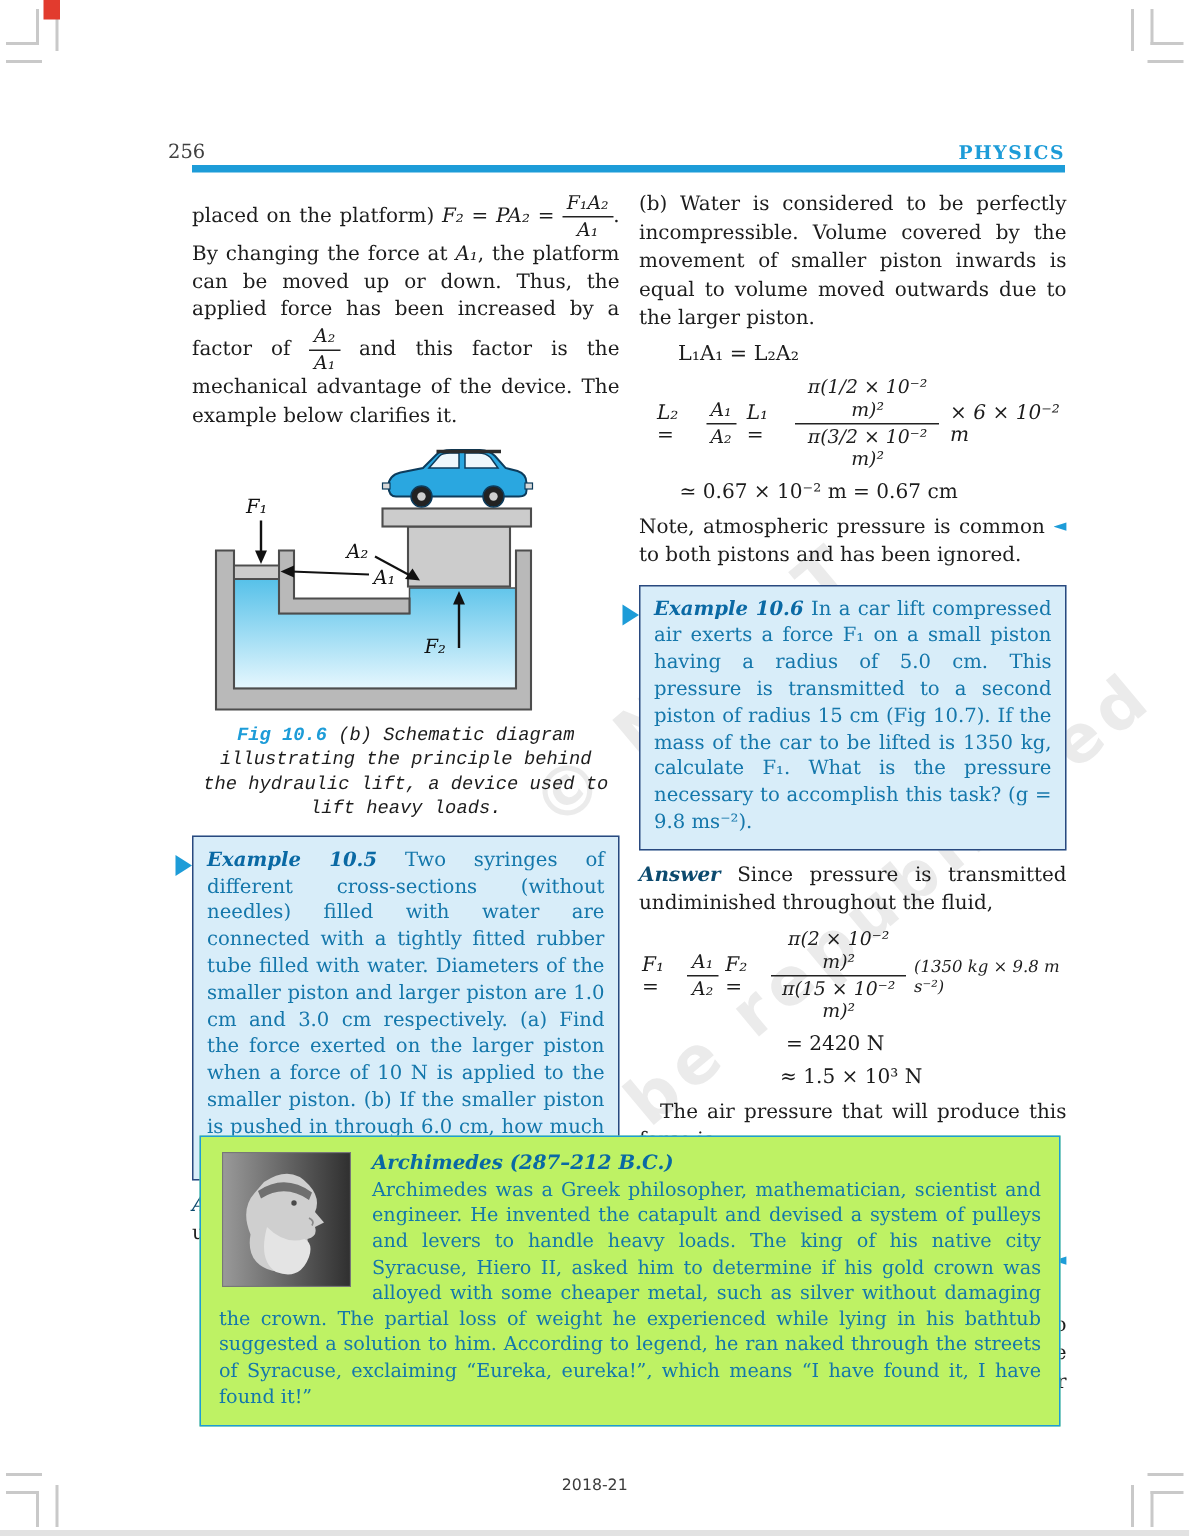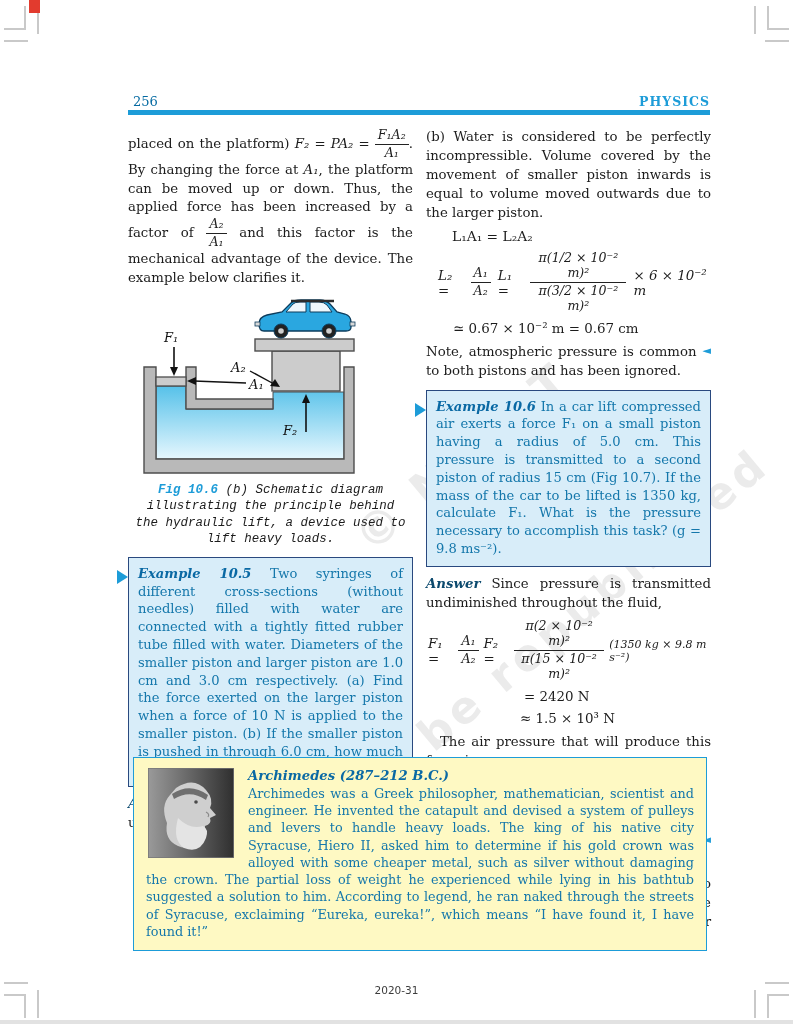--- a/index.html
+++ b/index.html
@@ -3,21 +3,21 @@
 <meta charset="utf-8">
 <style>
   html,body{margin:0;padding:0;background:#ffffff;}
   .page{position:relative;width:793px;height:1024px;background:#fff;overflow:hidden;
         font-family:"DejaVu Serif",serif;color:#1c1c1c;}
   
   .cm{position:absolute;background:#c9c9c9;}
   .redmark{position:absolute;left:29px;top:0;width:11px;height:13px;background:#e23b2e;}
   .bottom-band{position:absolute;left:0;bottom:0;width:793px;height:4px;background:#e2e2e2;}
   
-  .pgnum{position:absolute;left:133px;top:94px;font-size:13px;color:#0369a1;}
+  .pgnum{position:absolute;left:112px;top:94px;font-size:13px;color:#404040;}
   .subject{position:absolute;left:0;top:94px;width:710px;text-align:right;font-size:12.5px;
            letter-spacing:1px;color:#1d9cd8;font-weight:bold;}
   .rule{position:absolute;left:128px;top:110px;width:582px;height:5px;background:#1d9cd8;}
   
   .wm{position:absolute;color:rgba(110,110,110,0.14);font-family:"DejaVu Sans",sans-serif;
       font-weight:bold;transform:rotate(-40deg);letter-spacing:5px;pointer-events:none;white-space:nowrap;}
   
   .col{position:absolute;top:128px;width:285px;}
   #col-left{left:128px;}
   #col-right{left:426px;}
@@ -38,21 +38,21 @@
   .arrow-right{position:absolute;left:-12px;top:12px;width:0;height:0;
                border-top:7px solid transparent;border-bottom:7px solid transparent;
                border-left:11px solid #1d9cd8;}
   .answer-label{font-weight:bold;font-style:italic;color:#0c4a6e;}
   .endmark{float:right;color:#1d9cd8;font-size:11px;margin-left:6px;}
   
   .fig{margin:4px 0 0;}
   .caption{font-style:italic;font-size:12.5px;text-align:center;line-height:1.32;margin:3px 4px 0;font-family:Liberation Mono, monospace;}
   .caption .figlab{color:#1d9cd8;font-weight:bold;}
   
-  .arch{position:absolute;left:133px;top:757px;width:548px;border:1.5px solid #1d9cd8;background:#fef9c3;
+  .arch{position:absolute;left:133px;top:757px;width:548px;border:1.5px solid #1d9cd8;background:#bef264;
         padding:9px 12px 10px;color:#1477ab;font-size:12.8px;line-height:1.35;text-align:justify;}
   .arch .portrait{float:left;width:86px;height:90px;margin:1px 14px 2px 2px;}
   .arch-title{font-weight:bold;font-style:italic;color:#0a69a4;font-size:13.2px;margin:0 0 4px;}
   .arch p{margin:0;}
   
   .footer{position:absolute;left:0;top:984px;width:793px;text-align:center;
           font-family:"DejaVu Sans",sans-serif;font-size:10.5px;color:#3c3c3c;}
   svg text{font-family:"DejaVu Serif",serif;}
 </style>
 </head>
@@ -249,14 +249,14 @@
       <path d="M28,20 Q46,8 58,22 Q66,31 62,40 L68,47 L62,50 Q64,56 57,58 Q58,66 50,68 Q44,84 30,78 Q16,72 19,55 Q12,38 22,27 Z" fill="#cfcfcf"></path>
       <path d="M30,50 Q24,72 36,80 Q52,86 58,70 Q61,61 55,58 Q42,62 30,50 Z" fill="#e4e4e4"></path>
       <path d="M24,26 Q42,14 60,27 L58,32 Q42,21 26,31 Z" fill="#6f6f6f"></path>
       <circle cx="48" cy="34" r="1.8" fill="#4a4a4a"></circle>
       <path d="M58,44 Q62,46 60,49" stroke="#8a8a8a" stroke-width="1.2" fill="none"></path>
     </svg>
     <p class="arch-title">Archimedes (287–212 B.C.)</p>
     <p>Archimedes was a Greek philosopher, mathematician, scientist and engineer. He invented the catapult and devised a system of pulleys and levers to handle heavy loads. The king of his native city Syracuse, Hiero II, asked him to determine if his gold crown was alloyed with some cheaper metal, such as silver without damaging the crown. The partial loss of weight he experienced while lying in his bathtub suggested a solution to him. According to legend, he ran naked through the streets of Syracuse, exclaiming “Eureka, eureka!”, which means “I have found it, I have found it!”</p>
   </div>
 
-  <div class="footer">2020-31</div>
+  <div class="footer">2018-21</div>
 </div>
 
 </body></html>

